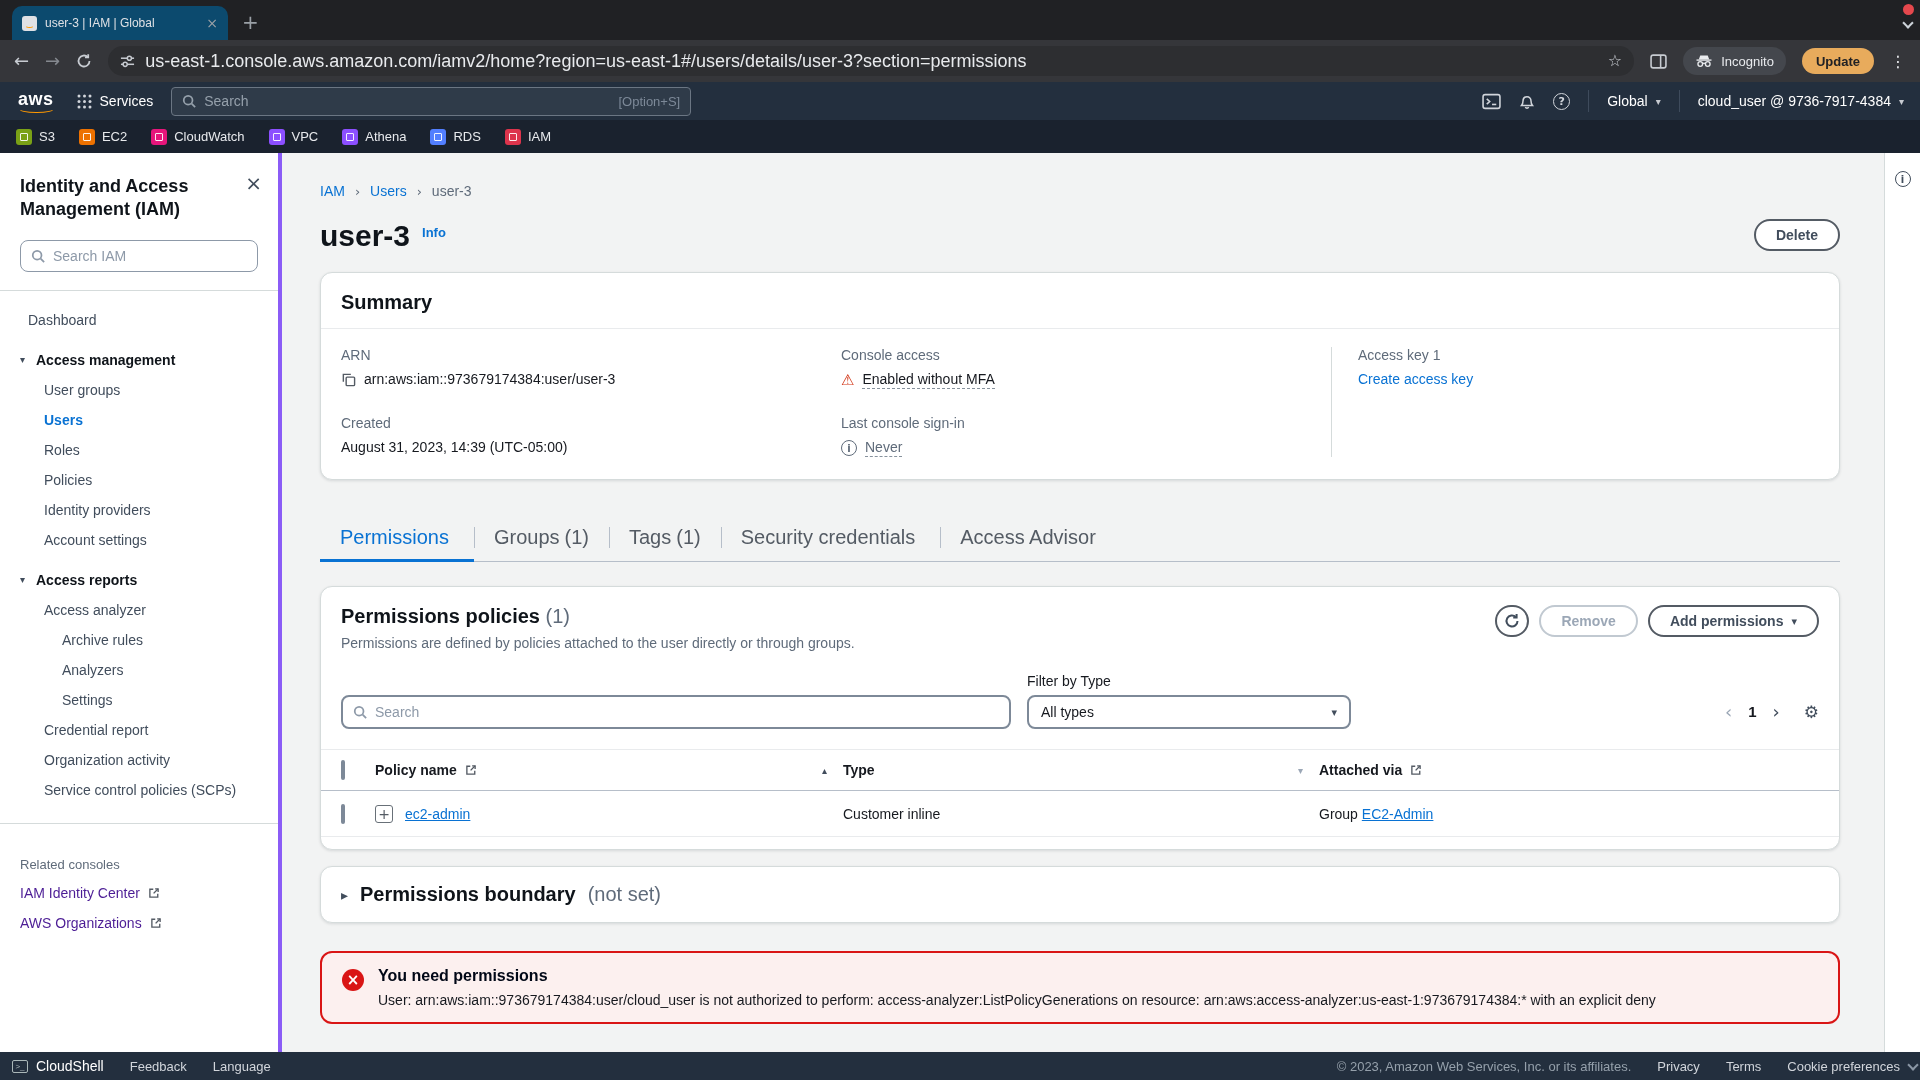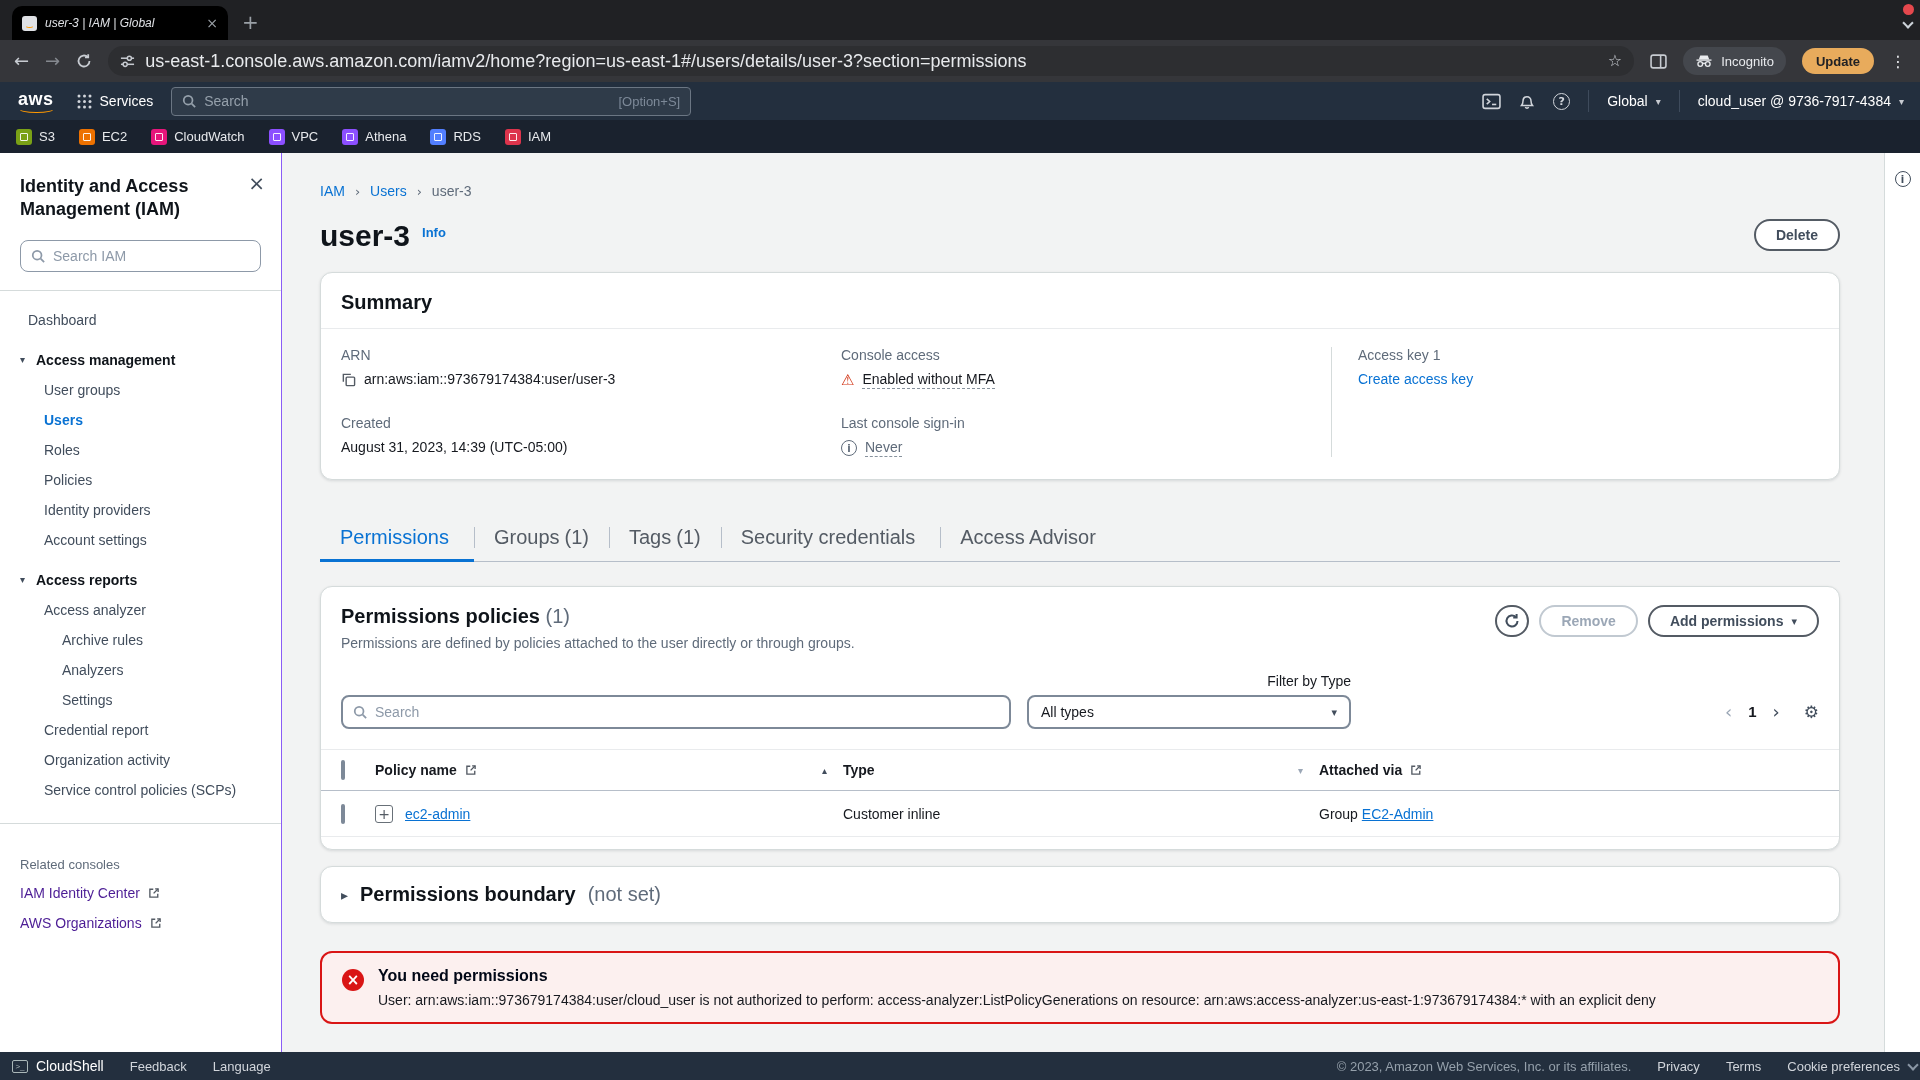--- a/index.html
+++ b/index.html
@@ -2,21 +2,21 @@
 <html><head>
 <meta charset="utf-8">
 <style>
   * { box-sizing: border-box; margin: 0; padding: 0; }
   html,body { width:1920px; height:1080px; overflow:hidden; }
   body { font-family:"Liberation Sans","DejaVu Sans",sans-serif; background:#f2f3f3; color:#16191f; }
   .glyph { font-family:"DejaVu Sans",sans-serif; }
 
   
   #tabbar { height:40px; background:#202124; display:flex; align-items:flex-end; padding-left:12px; position:relative; }
-  .tab { height:34px; width:216px; background:#000000; border-radius:10px 10px 0 0; display:flex; align-items:center; padding:0 10px; gap:8px;font-style:italic; }
+  .tab { height:34px; width:216px; background:#0c4a6e; border-radius:10px 10px 0 0; display:flex; align-items:center; padding:0 10px; gap:8px; }
   .favicon { width:15px; height:15px; background:#dfe1e5; border-radius:3px; position:relative; flex:none; }
   .favicon::after { content:""; position:absolute; left:3px; right:3px; bottom:3px; height:4px; border:1.5px solid transparent; border-bottom-color:#ff9900; border-radius:50%; }
   .tab-title { color:#dfe1e5; font-size:12px; flex:1; white-space:nowrap; overflow:hidden; }
   .tab-close { color:#9aa0a6; font-size:14px; line-height:1; }
   .newtab { color:#9aa0a6; font-size:20px; margin:0 14px 8px 14px; line-height:1; }
   .rec-dot { position:absolute; right:6px; top:4px; width:11px; height:11px; border-radius:50%; background:#e5484d; }
   .chev { width:8px; height:8px; border-right:2px solid #cdd3da; border-bottom:2px solid #cdd3da; transform:rotate(45deg); }
   .tabbar-chev { position:absolute; right:8px; top:19px; }
 
   #urlbar { height:42px; background:#35363a; display:flex; align-items:center; padding:0 14px; gap:16px; }
@@ -45,21 +45,21 @@
   
   #favbar { height:33px; background:#1a222e; display:flex; align-items:center; padding:0 16px; gap:24px; }
   .fav { display:flex; align-items:center; gap:7px; color:#e8eaed; font-size:13px; }
   .fav-ico { width:16px; height:16px; border-radius:3px; position:relative; flex:none; }
   .fav-ico::after { content:""; position:absolute; inset:4px; border:1.4px solid rgba(255,255,255,.9); border-radius:1px; }
 
   
   #content-row { display:flex; height:899px; }
 
   
-  #sidebar { width:282px; background:#fff; border-right:1px solid #8b5cf6; padding:22px 0 0 0; position:relative; overflow:hidden; }
+  #sidebar { width:282px; background:#fff; border-right:4px solid #8b5cf6; padding:22px 0 0 0; position:relative; overflow:hidden; }
   .sb-pad { padding:0 20px; }
   .sb-title { font-size:18px; font-weight:bold; line-height:1.3; color:#0f141a; width:210px; }
   .sb-close { position:absolute; top:20px; right:16px; color:#414d5c; font-size:20px; line-height:1; }
   .sb-search { margin:18px 20px 0; height:32px; border:1px solid #8d99a8; border-radius:8px; display:flex; align-items:center; padding:0 10px; gap:8px; }
   .sb-search input { flex:1; border:none; outline:none; font-size:14px; color:#16191f; min-width:0; }
   .sb-search input::placeholder { color:#8d99a8; }
   .sb-div { height:1px; background:#d5dbdb; margin-top:18px; }
   .sb-list { padding:14px 20px 0; font-size:14px; }
   .sb-link { display:block; color:#414d5c; line-height:30px; padding-left:16px;margin-left:8px; }
   .sb-link.top { padding-left:0; }
@@ -114,21 +114,21 @@
 
   
   #policies { margin-top:24px; padding-bottom:12px; }
   .pol-header { display:flex; align-items:flex-start; }
   .pol-desc { font-size:14px; color:#5f6b7a; margin-top:7px; }
   .pol-actions { margin-left:auto; display:flex; gap:10px; }
   .filter-row { display:flex; margin-top:22px; align-items:flex-end; gap:16px; }
   .search-box { width:670px; height:34px; border:2px solid #7d8998; border-radius:8px; display:flex; align-items:center; padding:0 10px; gap:8px; background:#fff; }
   .search-box input { flex:1; border:none; outline:none; font-size:14px; min-width:0; }
   .search-box input::placeholder { color:#8d99a8; }
-  .select-group { display:flex; flex-direction:column; gap:6px;align-items:flex-end; }
+  .select-group { display:flex; flex-direction:column; gap:6px; }
   .select-label { font-size:14px; color:#16191f; }
   .select { width:324px; height:34px; border:2px solid #7d8998; border-radius:8px; display:flex; align-items:center; justify-content:space-between; padding:0 12px; font-size:14px; background:#fff; }
   .sel-caret { color:#414d5c; font-size:11px; }
   .pag { margin-left:auto; display:flex; align-items:center; gap:16px; padding-bottom:7px; font-size:15px; }
   .pag-prev { color:#9ba7b6; font-size:18px; }
   .pag-next { color:#414d5c; font-size:18px; }
   .pag-num { font-weight:bold; color:#16191f; }
   .gear { color:#414d5c; font-size:17px; margin-left:8px; }
 
   .ptable { margin:20px -20px 0; }

